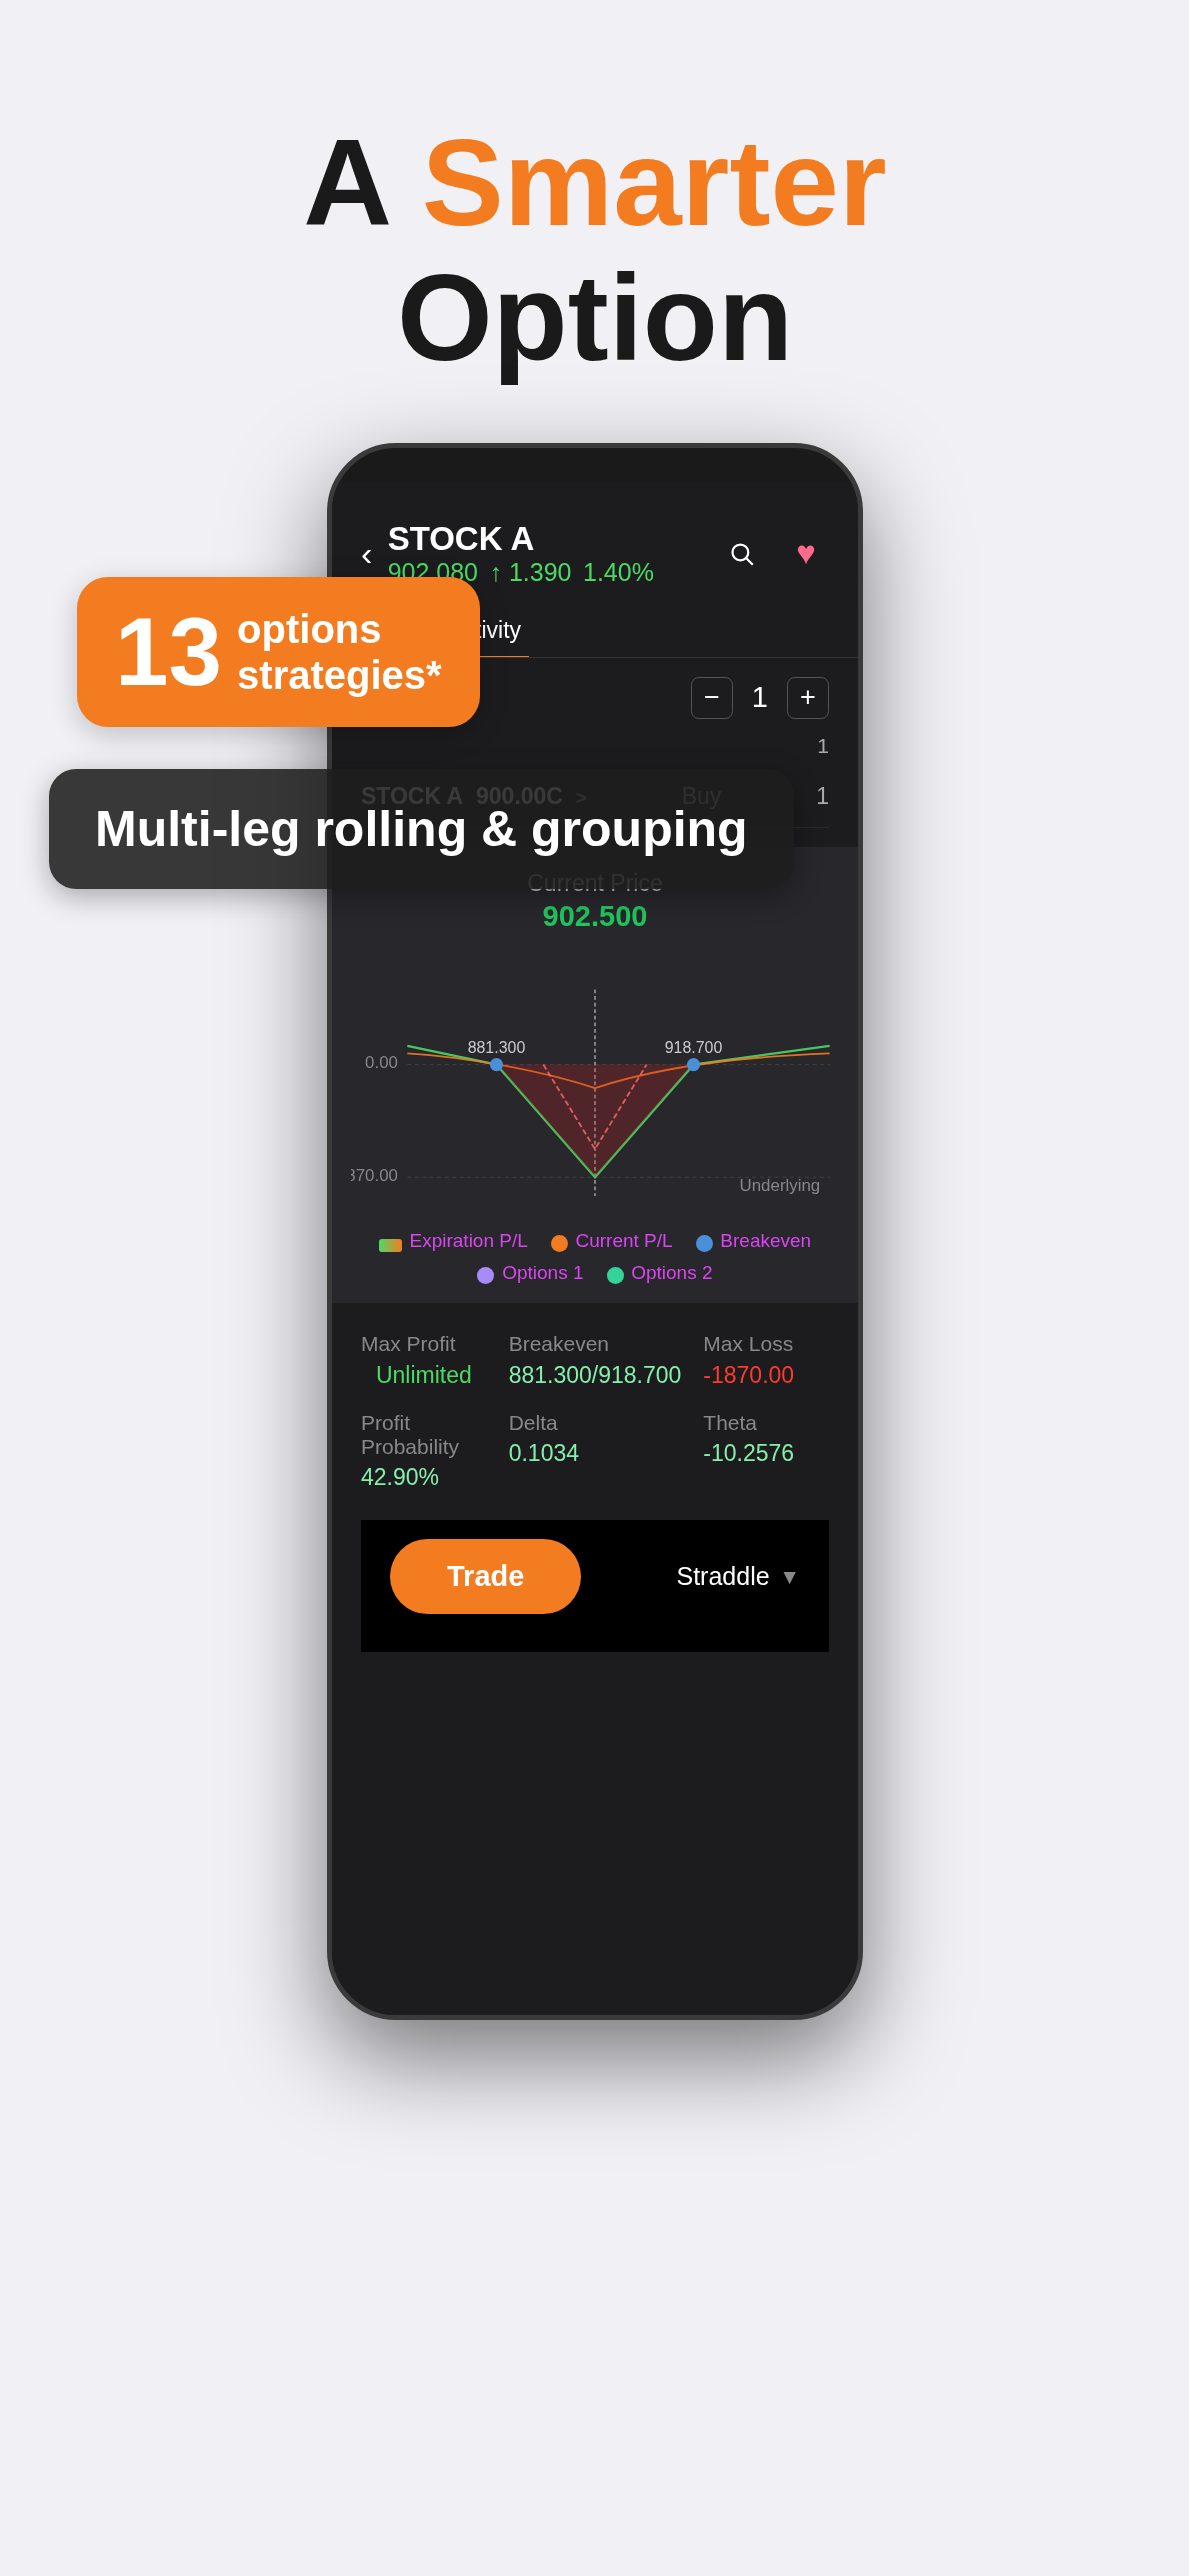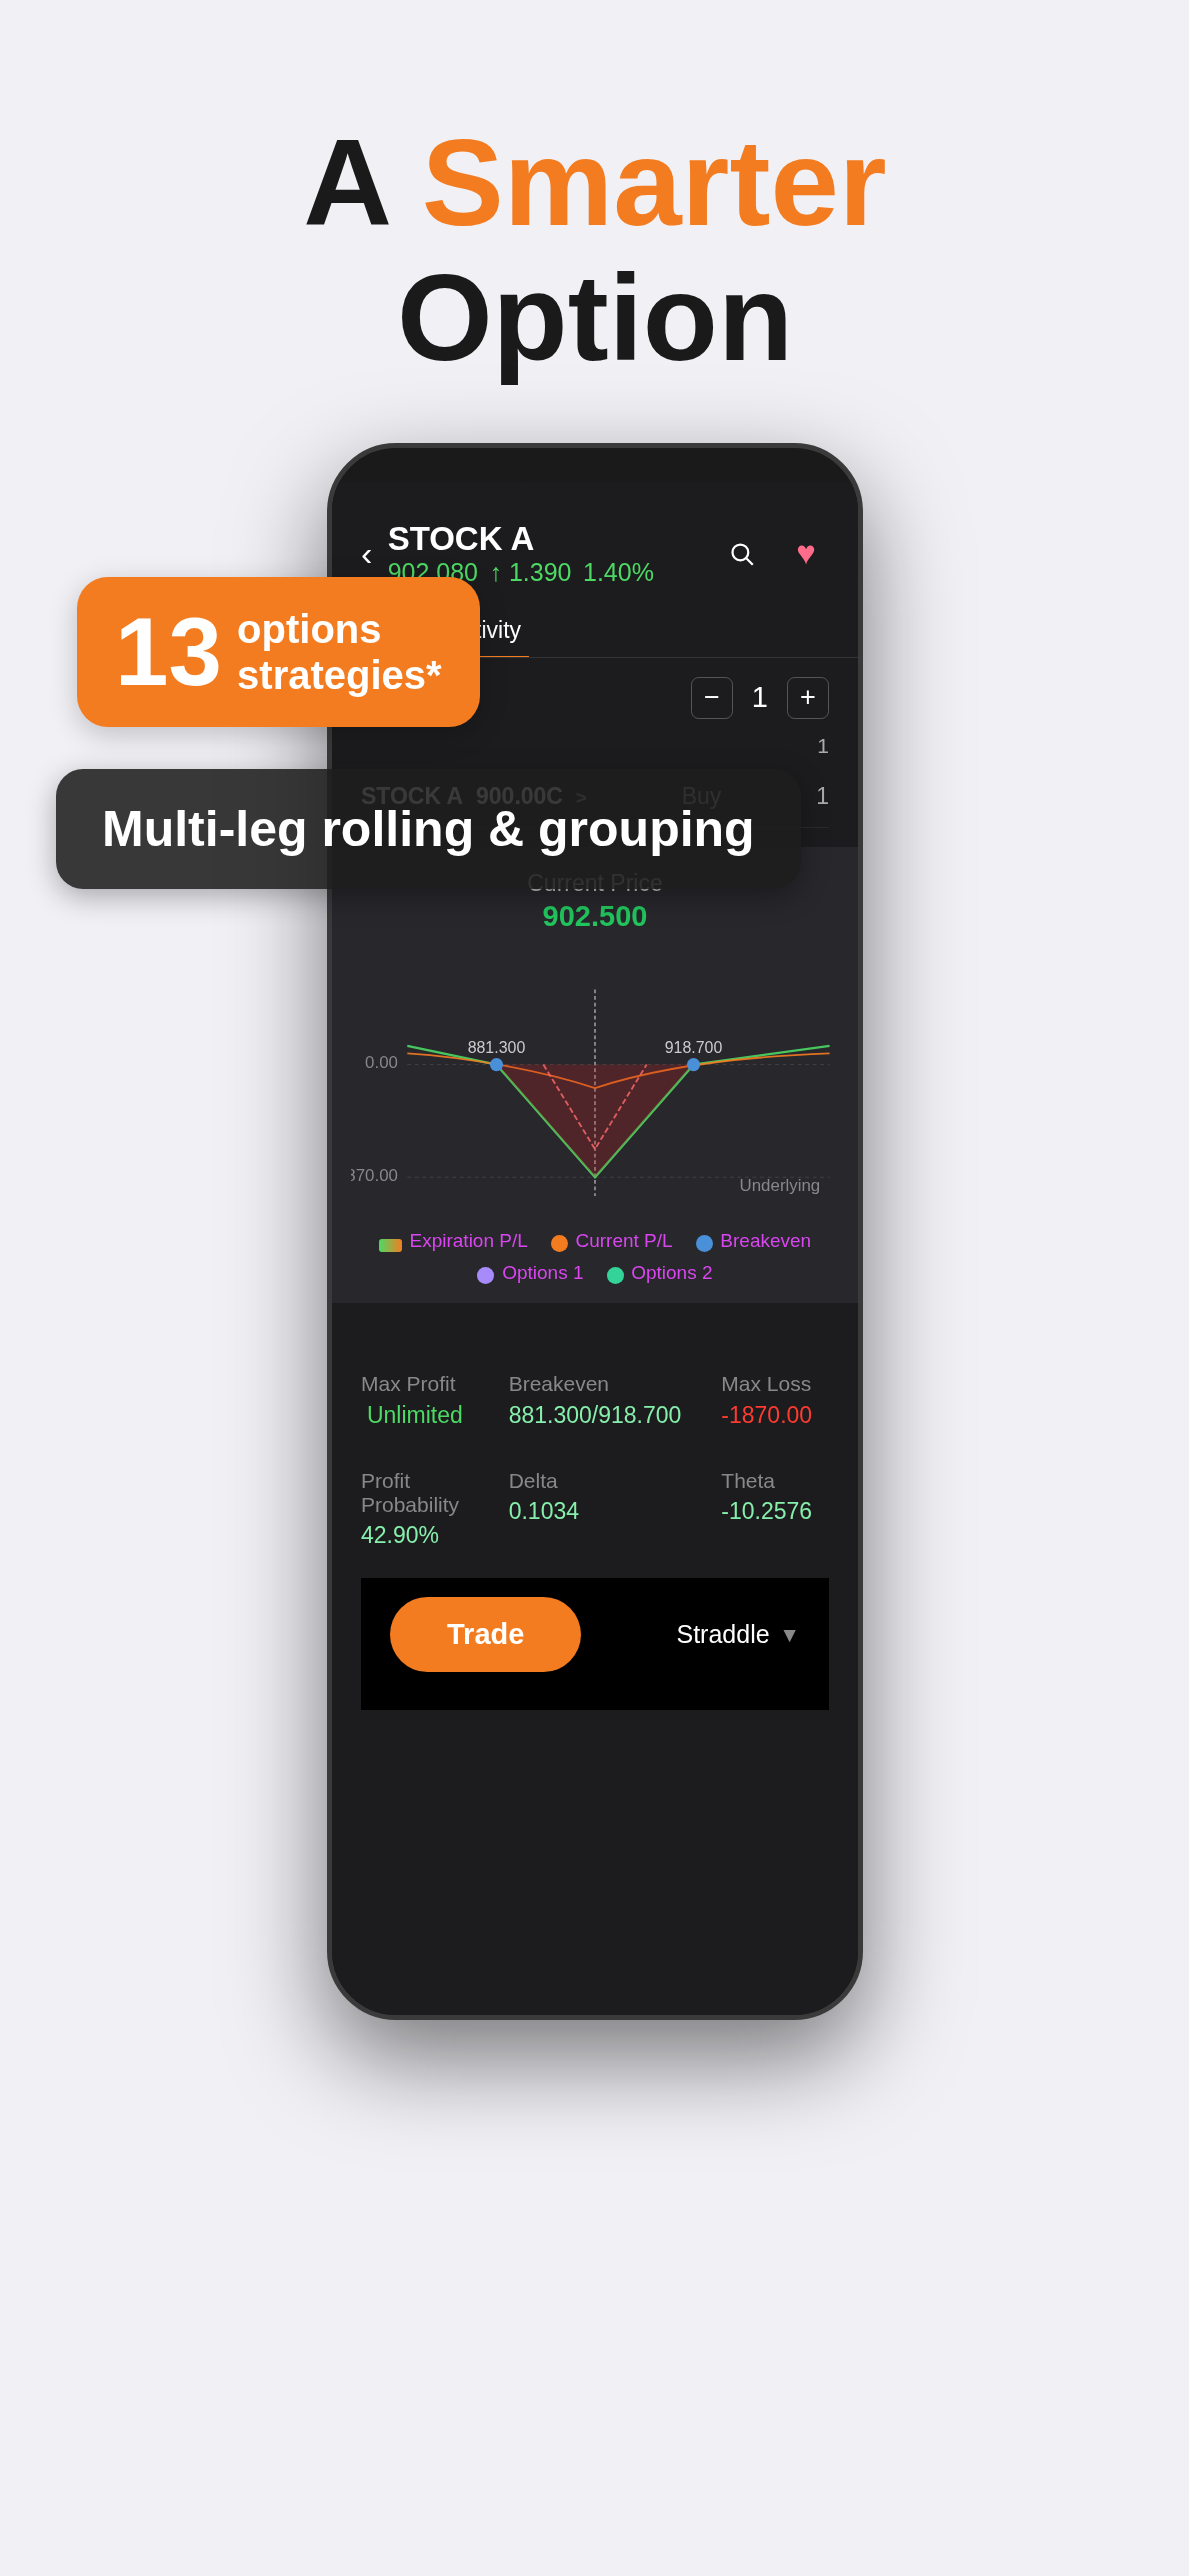--- a/index.html
+++ b/index.html
@@ -58,21 +58,21 @@
     .badge-strategies .text {
       font-size: 40px;
       font-weight: 700;
       color: #fff;
       line-height: 1.15;
     }
 
     .badge-multileg {
       position: absolute;
       top: 326px;
-      left: 56px;
+      left: 49px;
       background: rgba(30,30,30,0.88);
       border-radius: 27px;
       padding: 31px 46px;
       z-index: 10;
       box-shadow: 0 7.7px 29px rgba(0,0,0,0.3);
     }
     .badge-multileg .text {
       font-size: 50px;
       font-weight: 700;
       color: #fff;
@@ -283,23 +283,22 @@
     .legend-dot.options2 { background: #34d399; }
 
     
     .stats-section {
       background: #1c1c1e;
       padding: 29px;
     }
     .stats-grid {
       display: grid;
       grid-template-columns: 1fr 1fr 1fr;
-      gap: 40px;
+      gap: 22px;
       margin-bottom: 29px;
-      margin-top: 40px;
     }
     .stat-item {}
     .stat-label {
       font-size: 21px;
       color: #888;
       margin-bottom: 5.7px;
     }
     .stat-value {
       font-size: 23px;
       color: #86efac;

